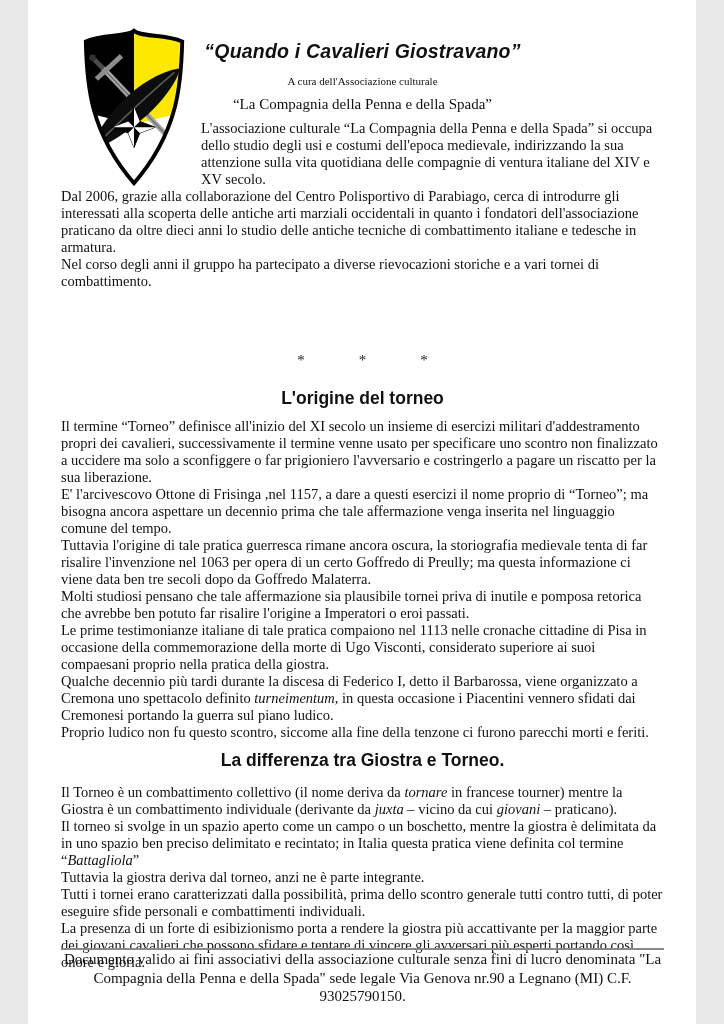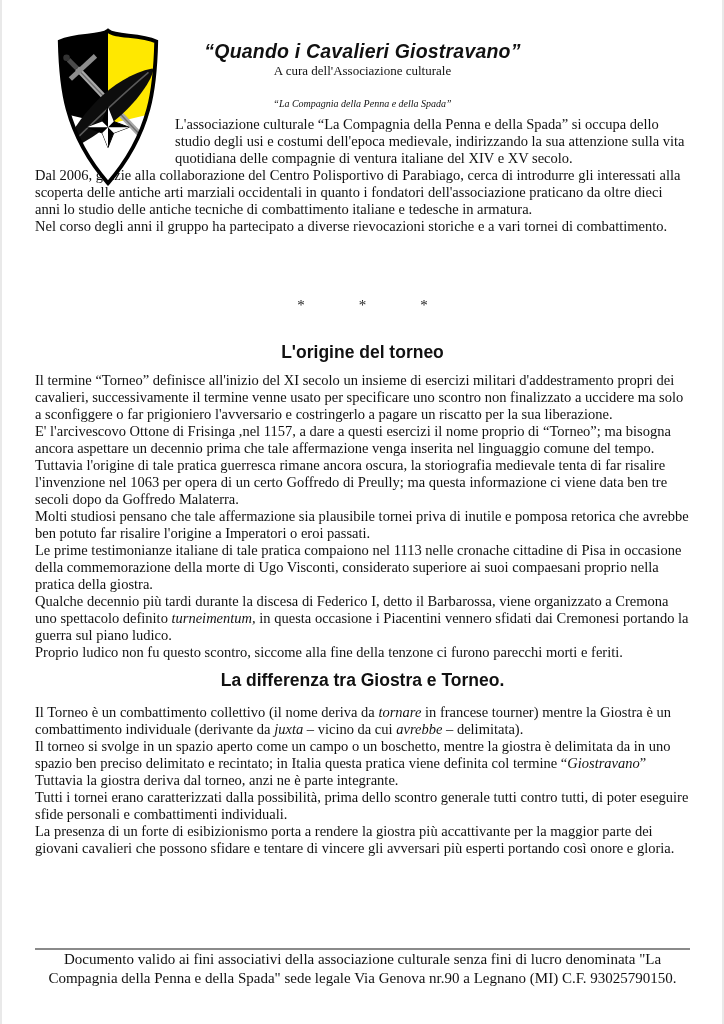--- a/index.html
+++ b/index.html
@@ -1,54 +1,54 @@
 <!DOCTYPE html>
 <html><head>
 <meta charset="utf-8">
 <style>
   html,body{margin:0;padding:0;background:#e9e9e9;}
   .page{
     position:relative;
-    width:720px;height:1024px;
+    width:668px;height:1024px;
     background:#ffffff;
     margin:0 auto;
     overflow:hidden;
     font-family:"Liberation Serif","DejaVu Serif",serif;
     color:#111;
   }
   .content{padding:0 32px 0 33px;}
   .logo{
     position:absolute;left:44px;top:26px;width:124px;height:162px;
   }
   .doc-header{margin-top:40px;text-align:center;}
   .doc-title{
     margin:0;
     font-family:"Liberation Sans","DejaVu Sans",sans-serif;
     font-size:19.5px;font-weight:bold;font-style:italic;
     letter-spacing:.2px;
   }
-  .doc-sub1{font-size:13px;}
-  .doc-sub2{margin-top:19px;font-size:10px;font-style:italic;}
+  .doc-sub1{margin-top:12px;font-size:11px;}
+  .doc-sub2{margin-top:9px;font-size:15px;}
   .body-par,.intro-par{
     margin:0;
     font-size:14.5px;line-height:17px;
     text-align:left;
   }
   .intro-lead{margin:7px 0 0 140px;}
   .separator{
     margin-top:62px;
     display:flex;justify-content:center;gap:54px;
     font-size:15px;color:#222;
   }
   .section-heading{
     margin:0;text-align:center;
     font-family:"Liberation Sans","DejaVu Sans",sans-serif;
     font-size:17.5px;font-weight:bold;
   }
-  .heading-1{margin-top:28px;margin-bottom:9px;}
+  .heading-1{margin-top:19px;margin-bottom:9px;}
   .heading-2{margin-top:9px;margin-bottom:13px;}
   .doc-footer{
     position:absolute;left:33px;right:32px;top:948px;
     border-top:2px solid #8a8a8a;
     padding-top:0;
     text-align:center;
     font-size:15px;line-height:18.5px;
   }
   i{font-style:italic;}
 </style>
@@ -123,22 +123,22 @@
     <div id="sections-block">
         <h2 class="section-heading heading-1">L'origine del torneo</h2>
         <p class="body-par"><span>Il termine “Torneo” definisce all'inizio del XI secolo un insieme di esercizi militari d'addestramento propri dei cavalieri, successivamente il termine venne usato per specificare uno scontro non finalizzato a uccidere ma solo a sconfiggere o far prigioniero l'avversario e costringerlo a pagare un riscatto per la sua liberazione.</span></p>
         <p class="body-par"><span>E' l'arcivescovo Ottone di Frisinga ,nel 1157, a dare a questi esercizi il nome proprio di “Torneo”; ma bisogna ancora aspettare un decennio prima che tale affermazione venga inserita nel linguaggio comune del tempo.</span></p>
         <p class="body-par"><span>Tuttavia l'origine di tale pratica guerresca rimane ancora oscura, la storiografia medievale tenta di far risalire l'invenzione nel 1063 per opera di un certo Goffredo di Preully; ma questa informazione ci viene data ben tre secoli dopo da Goffredo Malaterra.</span></p>
         <p class="body-par"><span>Molti studiosi pensano che tale affermazione sia plausibile tornei priva di inutile e pomposa retorica che avrebbe ben potuto far risalire l'origine a Imperatori o eroi passati.</span></p>
         <p class="body-par"><span>Le prime testimonianze italiane di tale pratica compaiono nel 1113 nelle cronache cittadine di Pisa in occasione della commemorazione della morte di Ugo Visconti, considerato superiore ai suoi compaesani proprio nella pratica della giostra.</span></p>
         <p class="body-par"><span>Qualche decennio più tardi durante la discesa di Federico I, detto il Barbarossa, viene organizzato a Cremona uno spettacolo definito </span><i>turneimentum,</i><span> in questa occasione i Piacentini vennero sfidati dai Cremonesi portando la guerra sul piano ludico.</span></p>
         <p class="body-par"><span>Proprio ludico non fu questo scontro, siccome alla fine della tenzone ci furono parecchi morti e feriti.</span></p>
         <h2 class="section-heading heading-2">La differenza tra Giostra e Torneo.</h2>
-        <p class="body-par"><span>Il Torneo è un combattimento collettivo (il nome deriva da </span><i>tornare</i><span> in francese tourner) mentre la Giostra è un combattimento individuale (derivante da </span><i>juxta</i><span> – vicino da cui </span><i>avrebbe</i><span> – delimitata).</span></p>
-        <p class="body-par"><span>Il torneo si svolge in un spazio aperto come un campo o un boschetto, mentre la giostra è delimitata da in uno spazio ben preciso delimitato e recintato; in Italia questa pratica viene definita col termine “</span><i>Giostravano</i><span>”</span></p>
+        <p class="body-par"><span>Il Torneo è un combattimento collettivo (il nome deriva da </span><i>tornare</i><span> in francese tourner) mentre la Giostra è un combattimento individuale (derivante da </span><i>juxta</i><span> – vicino da cui </span><i>giovani</i><span> – praticano).</span></p>
+        <p class="body-par"><span>Il torneo si svolge in un spazio aperto come un campo o un boschetto, mentre la giostra è delimitata da in uno spazio ben preciso delimitato e recintato; in Italia questa pratica viene definita col termine “</span><i>Battagliola</i><span>”</span></p>
         <p class="body-par"><span>Tuttavia la giostra deriva dal torneo, anzi ne è parte integrante.</span></p>
         <p class="body-par"><span>Tutti i tornei erano caratterizzati dalla possibilità, prima dello scontro generale tutti contro tutti, di poter eseguire sfide personali e combattimenti individuali.</span></p>
         <p class="body-par"><span>La presenza di un forte di esibizionismo porta a rendere la giostra più accattivante per la maggior parte dei giovani cavalieri che possono sfidare e tentare di vincere gli avversari più esperti portando così onore e gloria.</span></p>
       </div>
 
   </div>
 
   <footer class="doc-footer">
     <div>Documento valido ai fini associativi della associazione culturale senza fini di lucro denominata "La Compagnia della Penna e della Spada" sede legale Via Genova nr.90 a Legnano (MI) C.F. 93025790150.</div>
   </footer>

